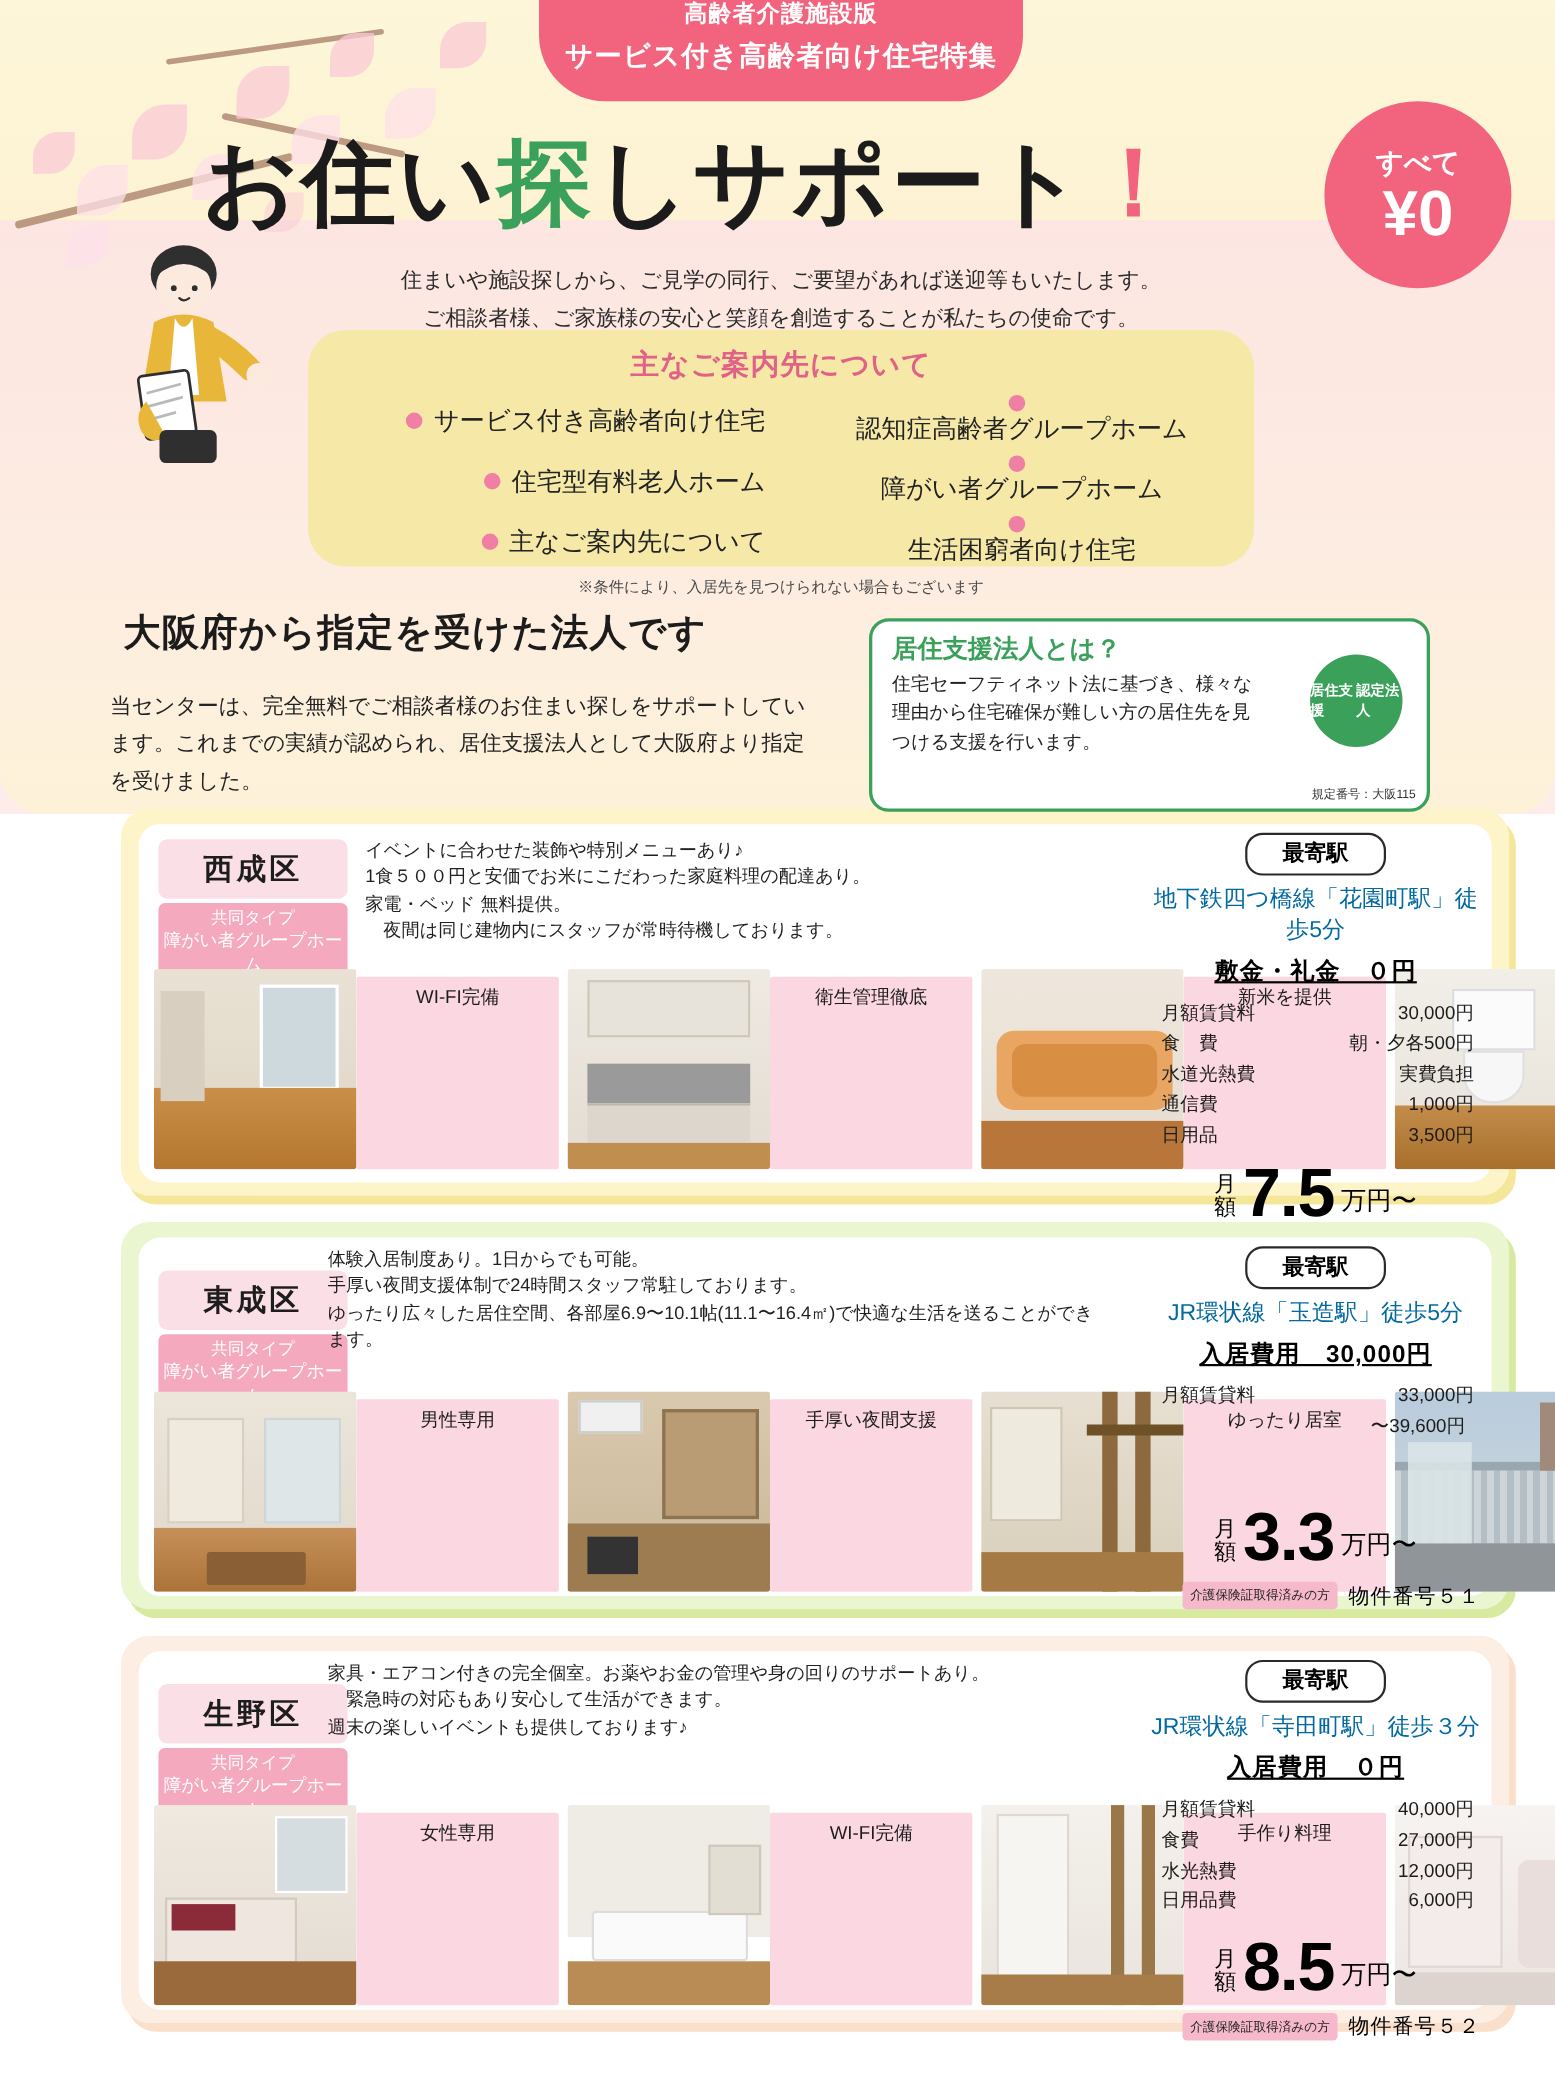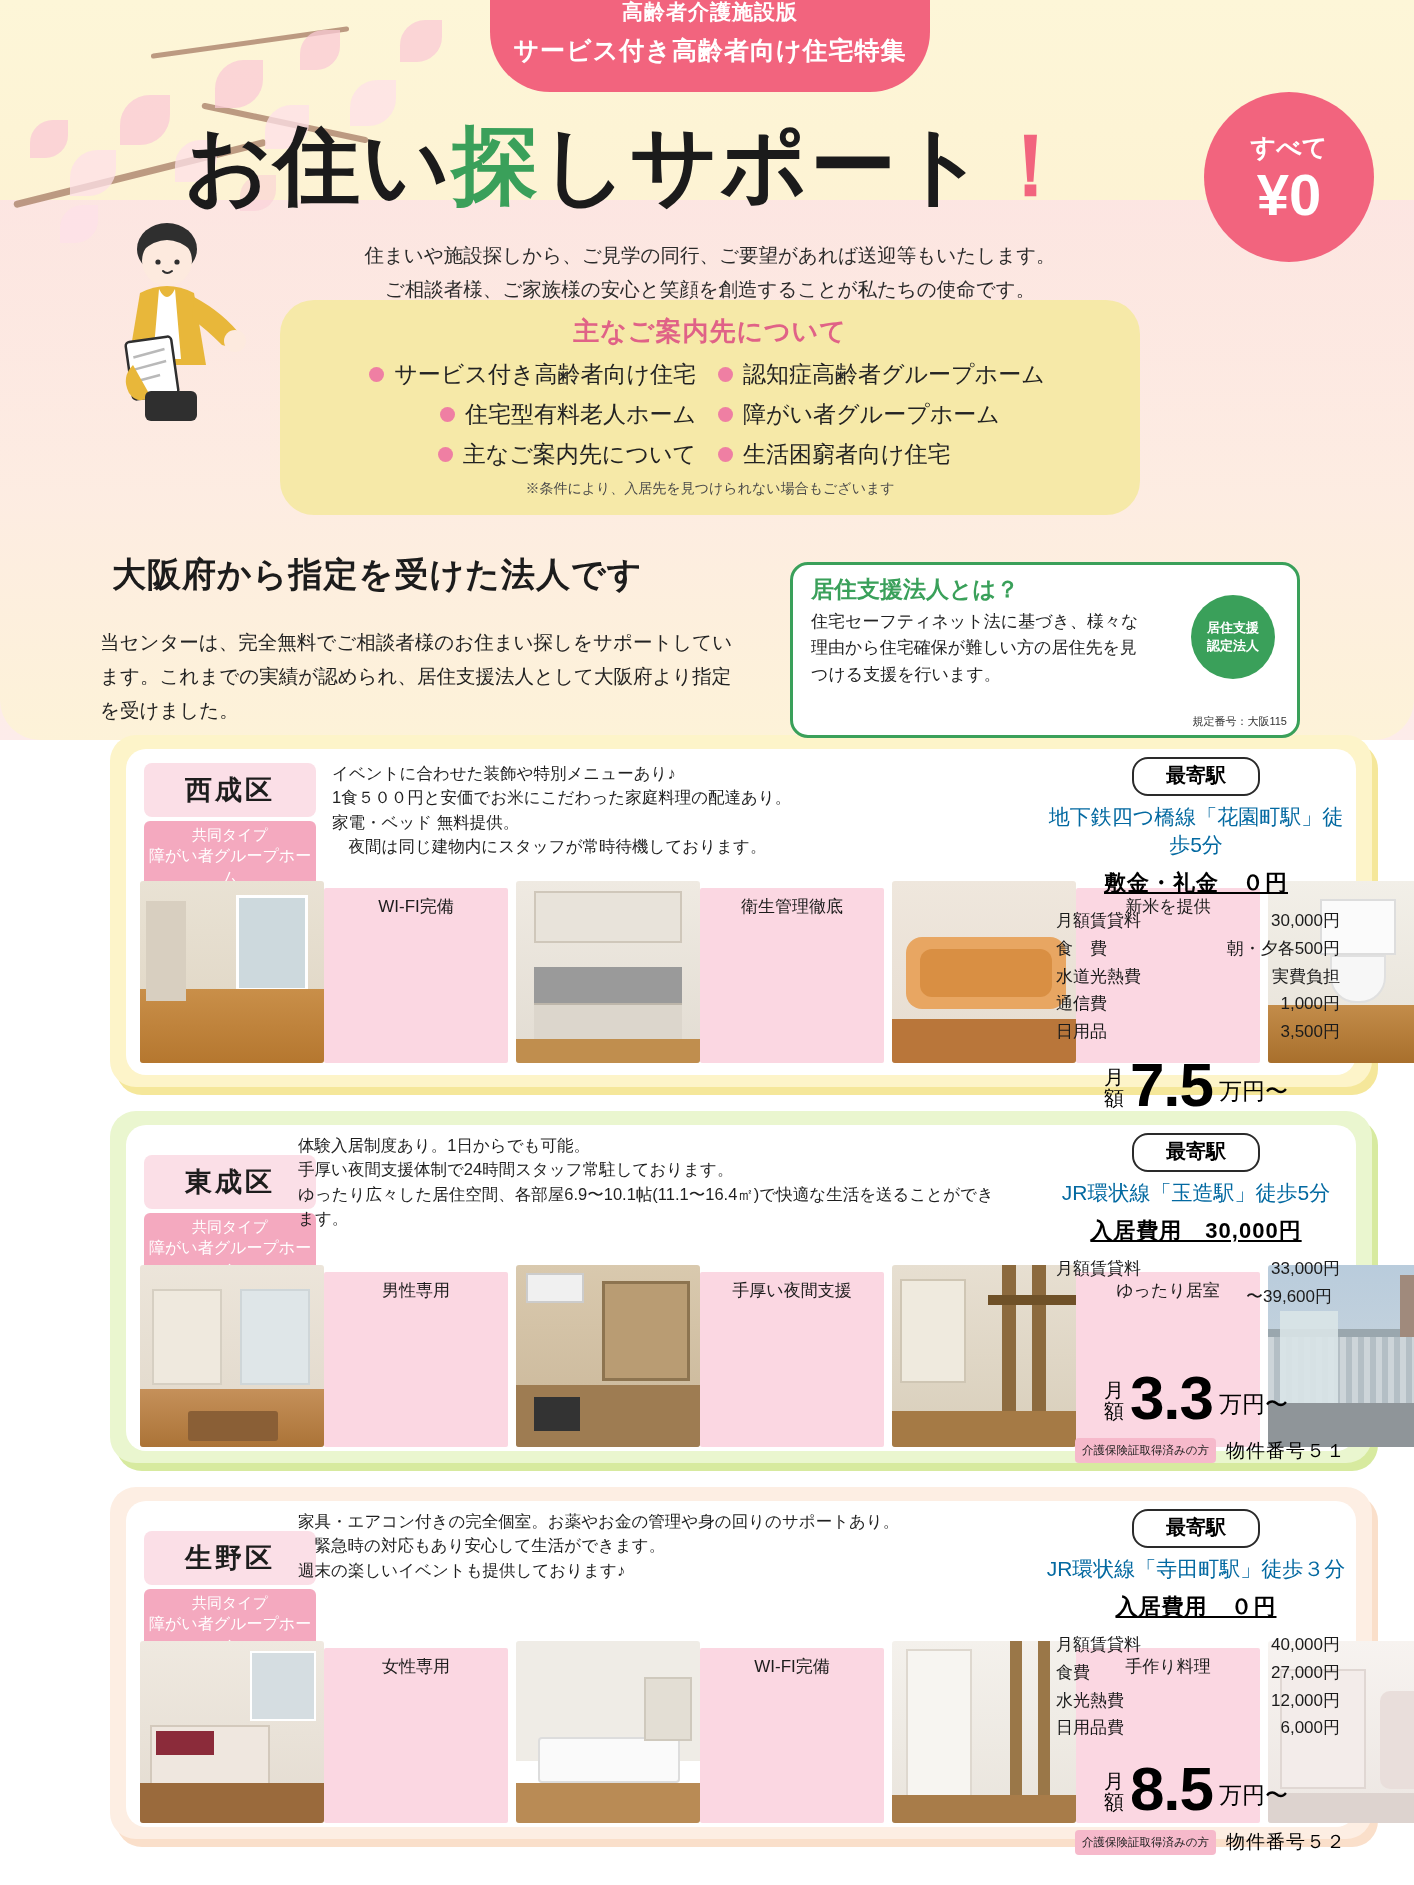--- a/index.html
+++ b/index.html
@@ -128,21 +128,21 @@
     font-size: 23px;
     color: #232323;
   }
   .guide-item .dot {
     width: 15px; height: 15px; border-radius: 50%;
     background: #ef7fa3;
     margin-right: 10px;
     flex: 0 0 auto;
   }
   .guide-item.c1 { justify-content: flex-end; padding-right: 14px; }
-  .guide-item.c2 { justify-content: flex-start; padding-left: 8px; }
+  .guide-item.c2 { justify-content: flex-start; padding-left: 8px; flex-direction: column; }
   .guide-note {
     text-align: center;
     font-size: 14px;
     color: #4a4a4a;
     margin-top: 10px;
   }
 
   .mascot { position: absolute; left: 95px; top: 215px; z-index: 5; }
 
   .osaka-head {
@@ -186,21 +186,21 @@
     color: #222;
     width: 350px;
   }
   .support-seal {
     position: absolute;
     right: 22px; top: 30px;
     width: 84px; height: 84px;
     border-radius: 50%;
     background: #3aa05a;
     color: #fff;
-    display: flex; flex-direction: column;
+    display: flex; flex-direction: row;
     align-items: center; justify-content: center;
     font-size: 13px; font-weight: bold; line-height: 1.35;
   }
   .support-no {
     position: absolute;
     right: 10px; bottom: 6px;
     font-size: 11px;
     color: #333;
   }
 

